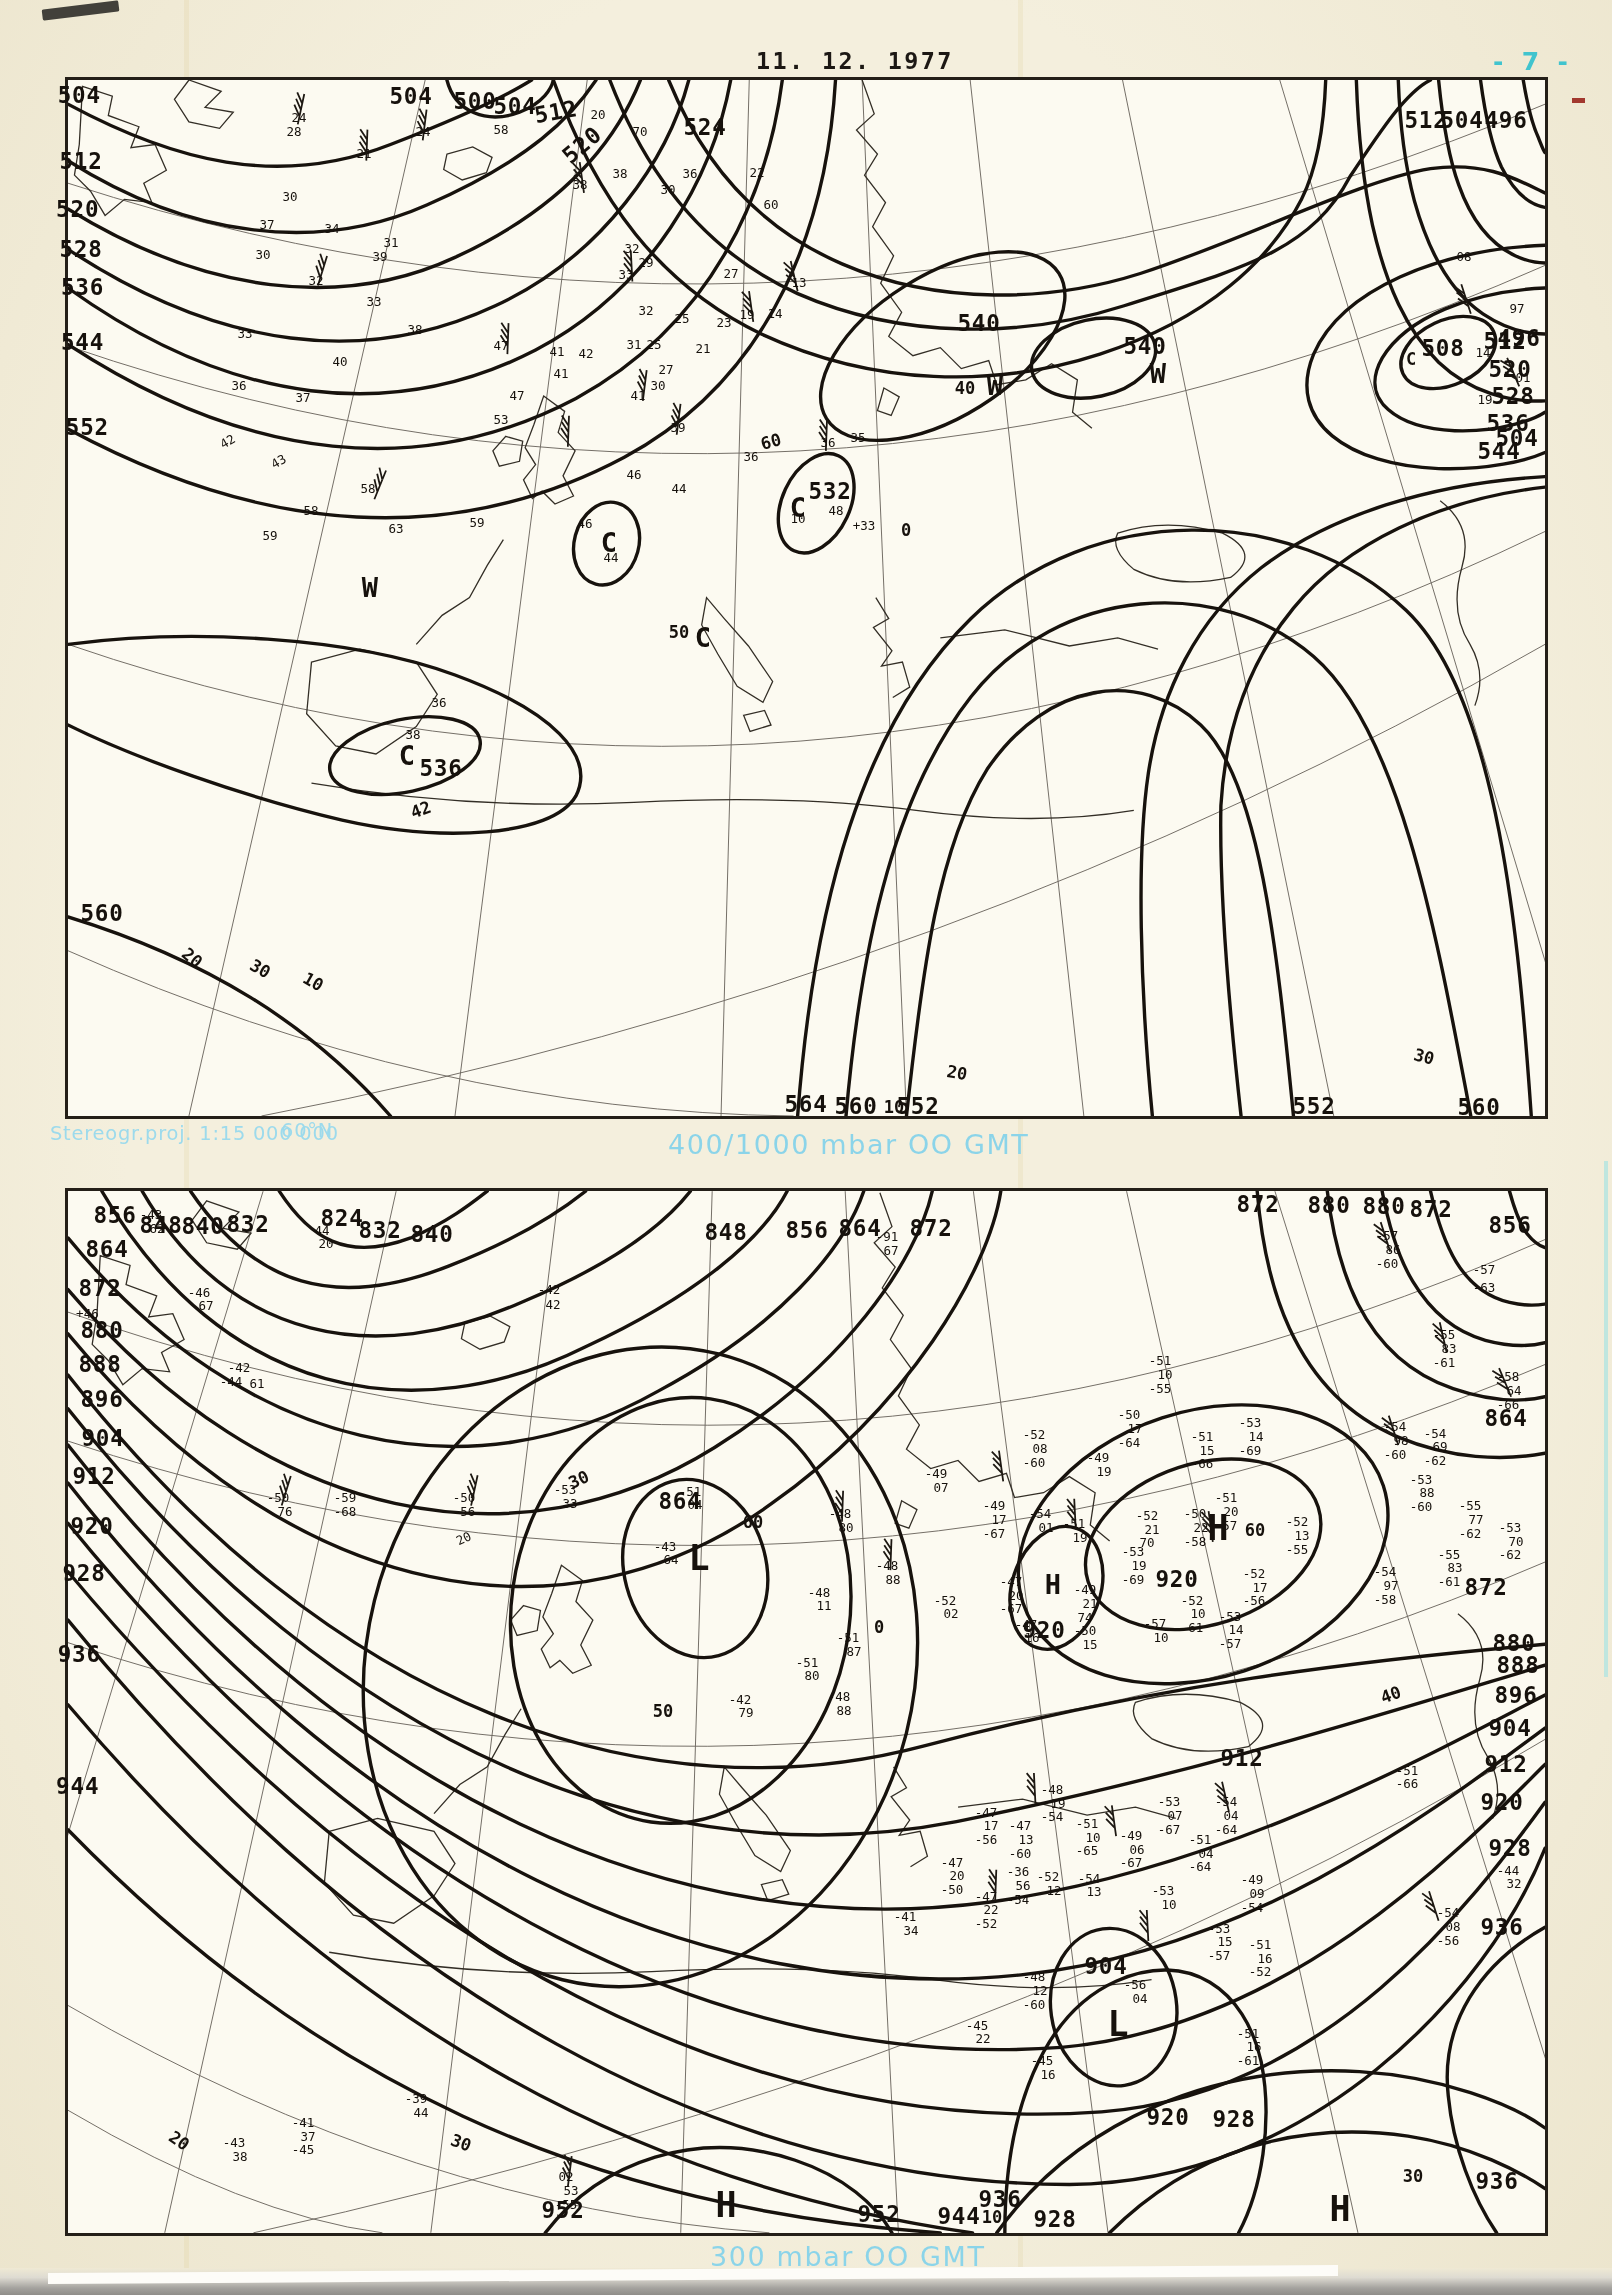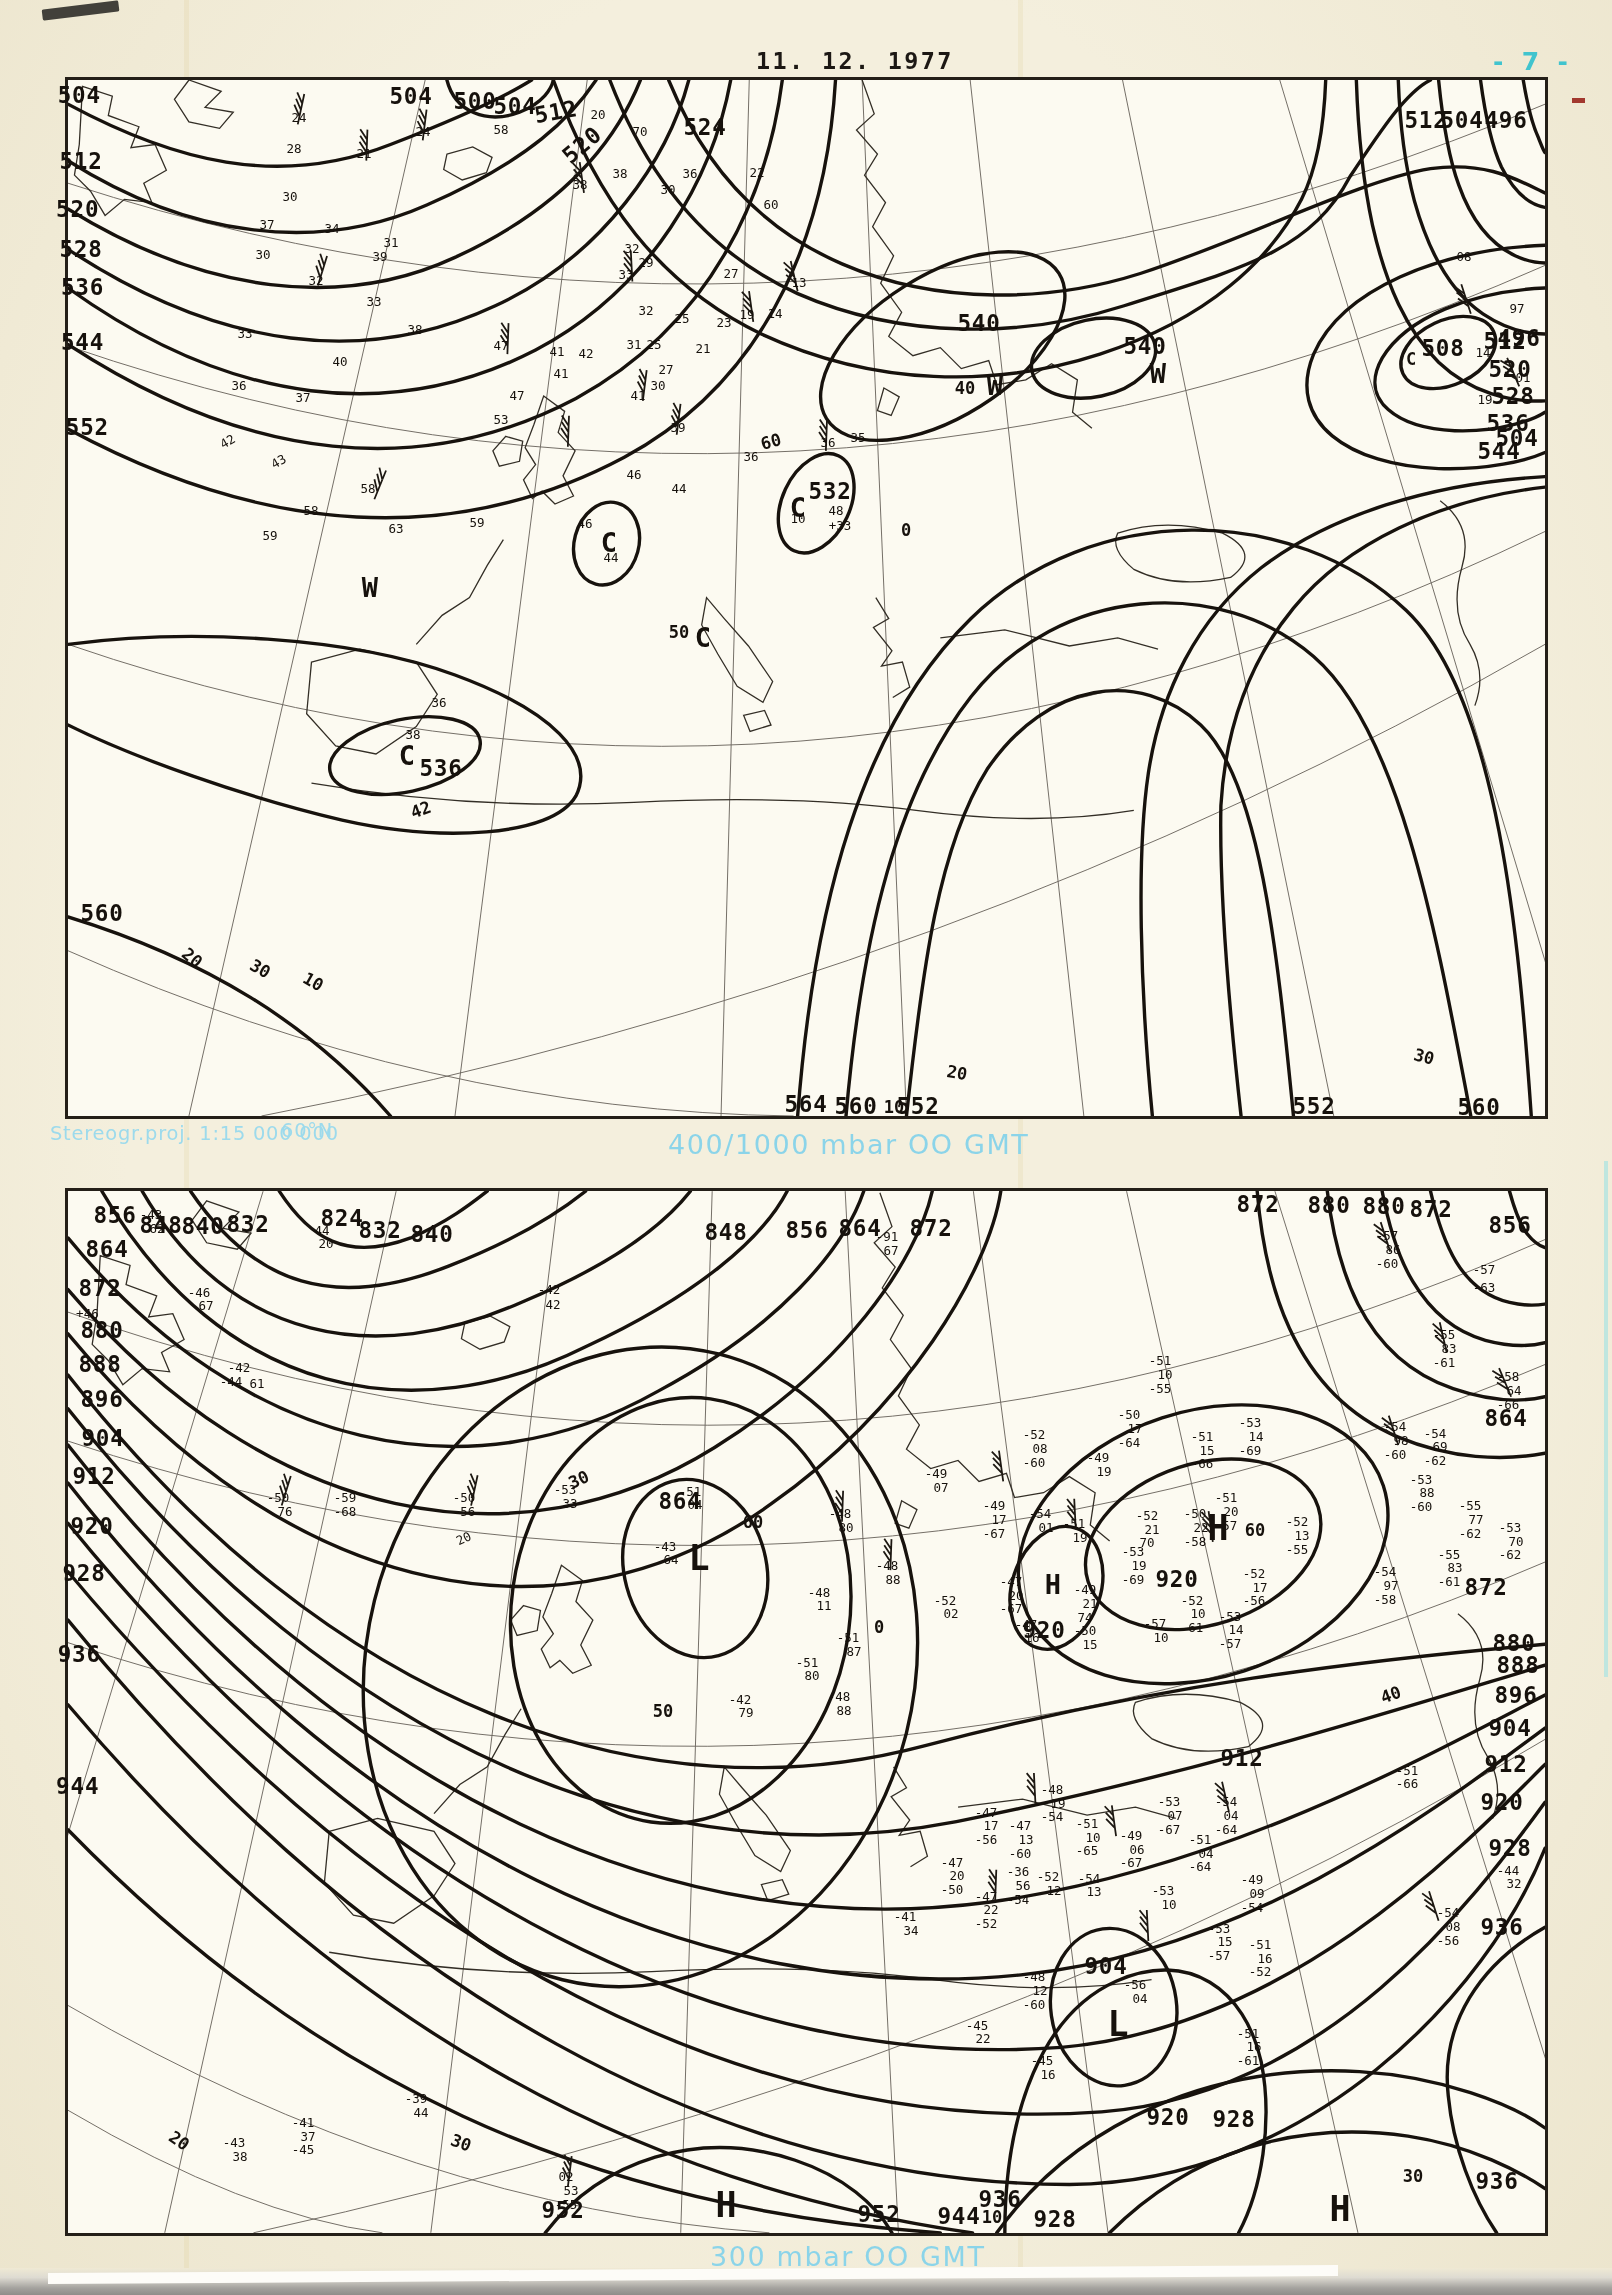--- a/index.html
+++ b/index.html
@@ -186,40 +186,40 @@
         <span class="lbl k-m" style="left: 826px; top: 1027px;">10</span>
         <span class="lbl k-m" style="left: 889px; top: 993px; transform: translate(-50%, -50%) rotate(10deg);">20</span>
         <span class="lbl k-m" style="left: 1356px; top: 977px; transform: translate(-50%, -50%) rotate(15deg);">30</span>
         <span class="lbl k-c" style="left: 911px; top: 243px;">540</span>
         <span class="lbl k-m" style="left: 897px; top: 308px;">40</span>
         <span class="lbl k-y" style="left: 927px; top: 305px;">W</span>
         <span class="lbl k-c" style="left: 1077px; top: 266px;">540</span>
         <span class="lbl k-y" style="left: 1090px; top: 293px;">W</span>
         <span class="lbl k-c" style="left: 762px; top: 411px;">532</span>
         <span class="lbl k-y" style="left: 730px; top: 427px;">C</span>
-        <span class="lbl k-s" style="left: 772px; top: 446px;">+33</span>
+        <span class="lbl k-s" style="left: 796px; top: 446px;">+33</span>
         <span class="lbl k-m" style="left: 611px; top: 552px;">50</span>
         <span class="lbl k-y" style="left: 635px; top: 557px;">C</span>
         <span class="lbl k-c" style="left: 373px; top: 688px;">536</span>
         <span class="lbl k-y" style="left: 339px; top: 675px;">C</span>
         <span class="lbl k-m" style="left: 353px; top: 730px; transform: translate(-50%, -50%) rotate(-20deg);">42</span>
         <span class="lbl k-s" style="left: 371px; top: 623px;">36</span>
         <span class="lbl k-s" style="left: 345px; top: 655px;">38</span>
         <span class="lbl k-y" style="left: 541px; top: 462px;">C</span>
         <span class="lbl k-s" style="left: 543px; top: 478px;">44</span>
         <span class="lbl k-s" style="left: 517px; top: 444px;">46</span>
         <span class="lbl k-m" style="left: 1343px; top: 279px;">C</span>
         <span class="lbl k-y" style="left: 302px; top: 507px;">W</span>
         <span class="lbl k-m" style="left: 124px; top: 878px; transform: translate(-50%, -50%) rotate(40deg);">20</span>
         <span class="lbl k-m" style="left: 192px; top: 889px; transform: translate(-50%, -50%) rotate(30deg);">30</span>
         <span class="lbl k-m" style="left: 245px; top: 902px; transform: translate(-50%, -50%) rotate(30deg);">10</span>
         <span class="lbl k-s" style="left: 231px; top: 38px;">24</span>
         <span class="lbl k-s" style="left: 355px; top: 52px;">24</span>
         <span class="lbl k-s" style="left: 433px; top: 50px;">58</span>
-        <span class="lbl k-s" style="left: 226px; top: 69px;">28</span>
+        <span class="lbl k-s" style="left: 226px; top: 52px;">28</span>
         <span class="lbl k-s" style="left: 296px; top: 74px;">21</span>
         <span class="lbl k-s" style="left: 222px; top: 117px;">30</span>
         <span class="lbl k-s" style="left: 199px; top: 145px;">37</span>
         <span class="lbl k-s" style="left: 264px; top: 149px;">34</span>
         <span class="lbl k-s" style="left: 323px; top: 163px;">31</span>
         <span class="lbl k-s" style="left: 312px; top: 177px;">39</span>
         <span class="lbl k-s" style="left: 195px; top: 175px;">30</span>
         <span class="lbl k-s" style="left: 248px; top: 201px;">32</span>
         <span class="lbl k-s" style="left: 306px; top: 222px;">33</span>
         <span class="lbl k-s" style="left: 177px; top: 254px;">33</span>

